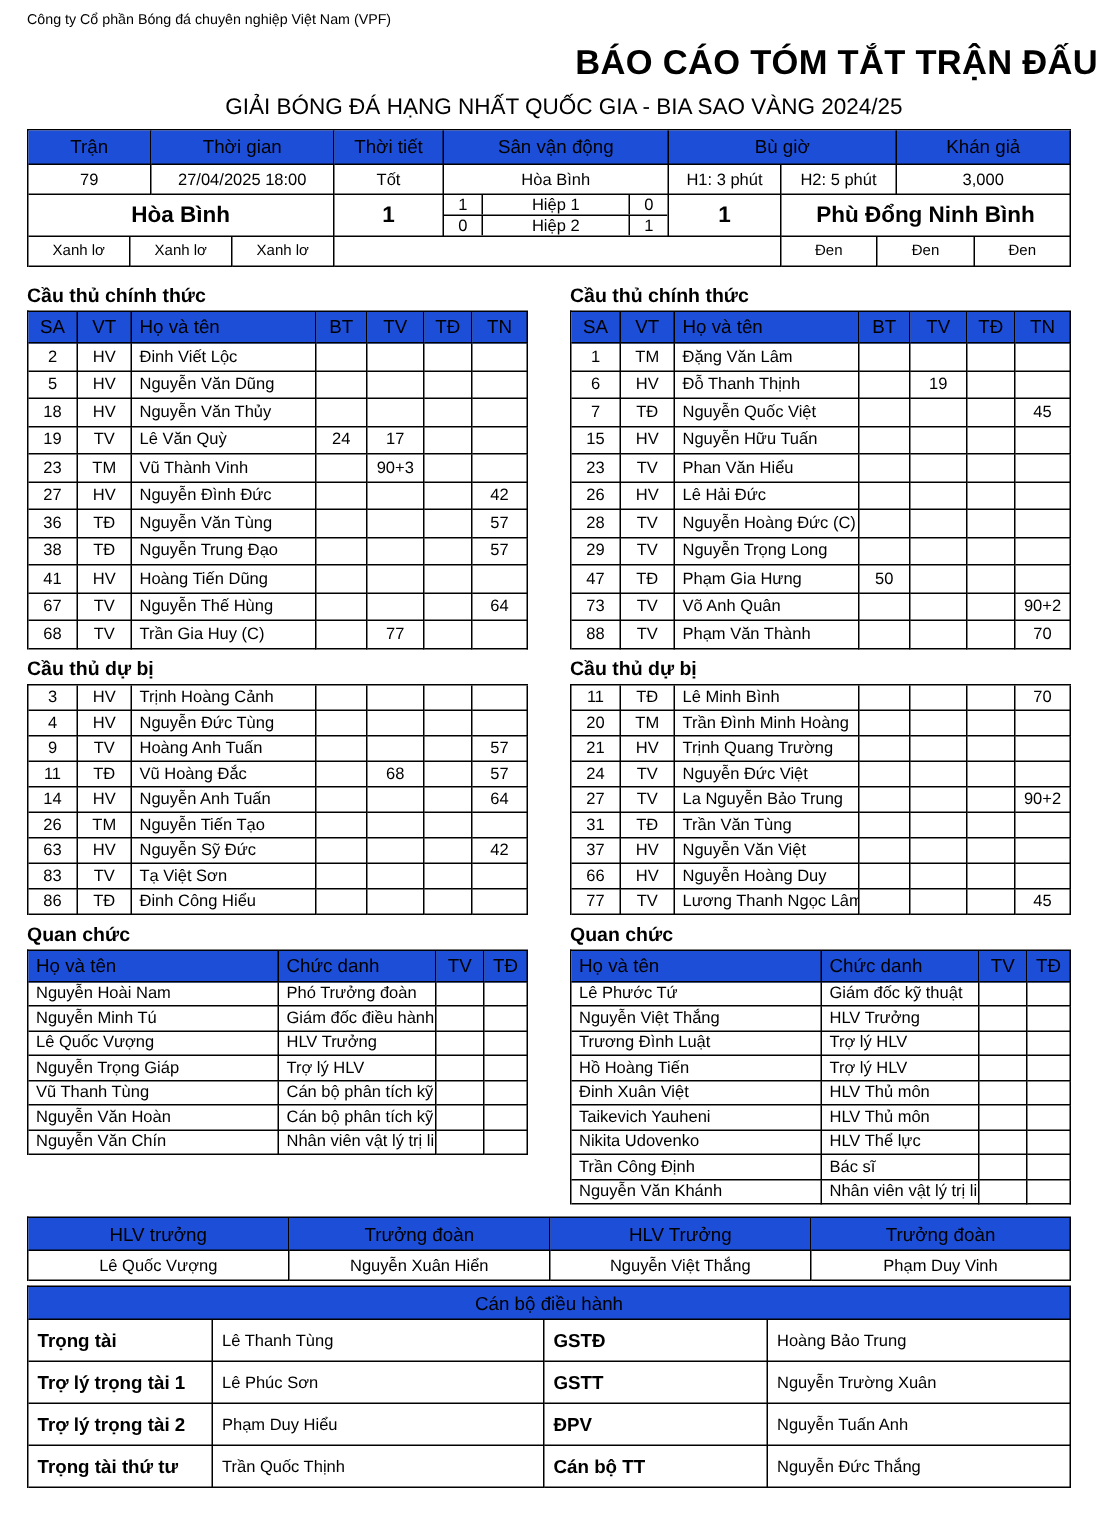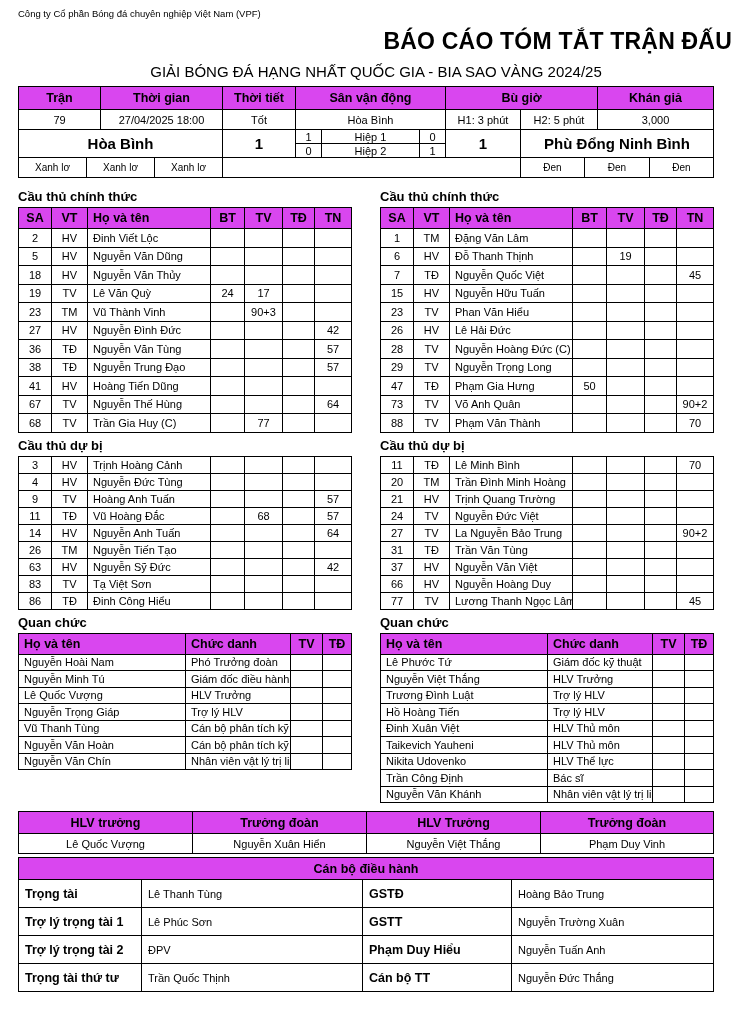--- a/index.html
+++ b/index.html
@@ -17,21 +17,21 @@
   .content { position:absolute; left:18px; top:86px; width:696px; }
 
   
   .tbl { border-top:1px solid #000; border-left:1px solid #000; }
   .trow { display:flex; }
   .tcell {
     border-right:1px solid #000; border-bottom:1px solid #000;
     display:flex; align-items:center; justify-content:center;
     font-size:11px; overflow:hidden; white-space:nowrap;
   }
-  .hd { background:#d946ef; font-weight:bold; font-size:12.5px; }
+  .hd { background:#1d4ed8; font-weight:normal; font-size:12.5px; }
 
   
   .match .r1 .tcell { height:23px; }
   .match .r2 .tcell { height:20px; }
   .match .r3 .tcell { height:28px; }
   .match .r4 .tcell { height:20px; font-size:10px; }
   .w82{width:82px}.w122{width:122px}.w73{width:73px}.w150{width:150px}
   .w152{width:152px}.w75{width:75px}.w77{width:77px}.w204{width:204px}
   .w68{width:68px}.w298{width:298px}.w64{width:64px}.w65{width:65px}
   .grow{flex:1}
@@ -687,22 +687,22 @@
           <div class="tcell">Hoàng Bảo Trung</div>
         </div>
         <div class="trow">
           <div class="tcell">Trợ lý trọng tài 1</div>
           <div class="tcell">Lê Phúc Sơn</div>
           <div class="tcell">GSTT</div>
           <div class="tcell">Nguyễn Trường Xuân</div>
         </div>
         <div class="trow">
           <div class="tcell">Trợ lý trọng tài 2</div>
+          <div class="tcell">Phạm Duy Hiểu</div>
           <div class="tcell">ĐPV</div>
-          <div class="tcell">Phạm Duy Hiểu</div>
           <div class="tcell">Nguyễn Tuấn Anh</div>
         </div>
         <div class="trow">
           <div class="tcell">Trọng tài thứ tư</div>
           <div class="tcell">Trần Quốc Thịnh</div>
           <div class="tcell">Cán bộ TT</div>
           <div class="tcell">Nguyễn Đức Thắng</div>
         </div>
       </div>
 

